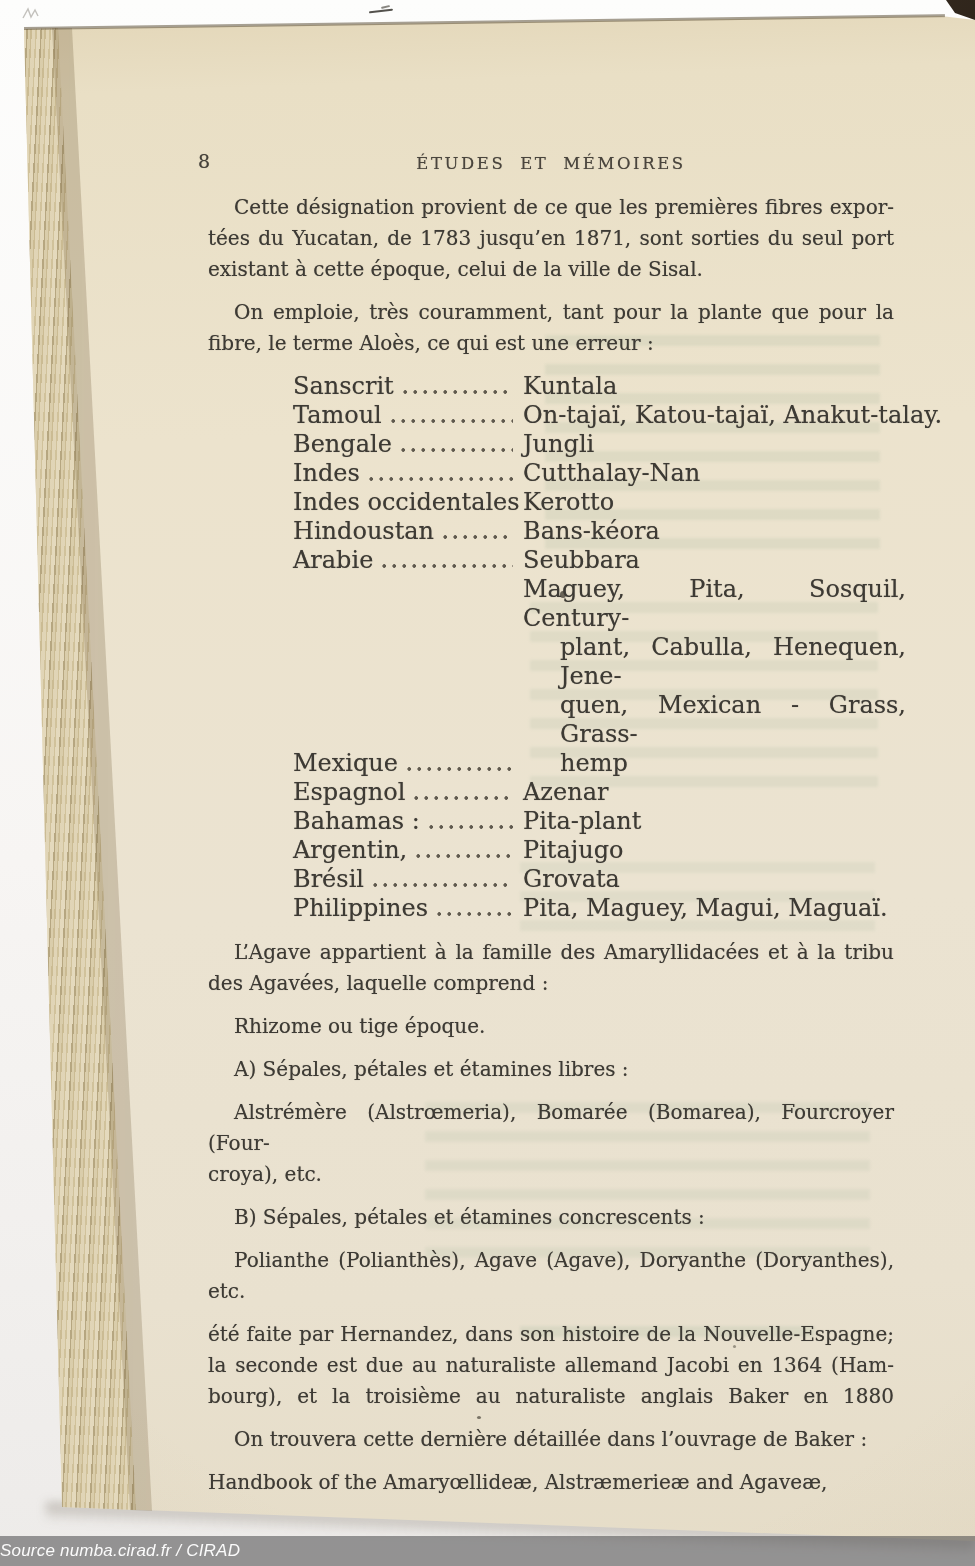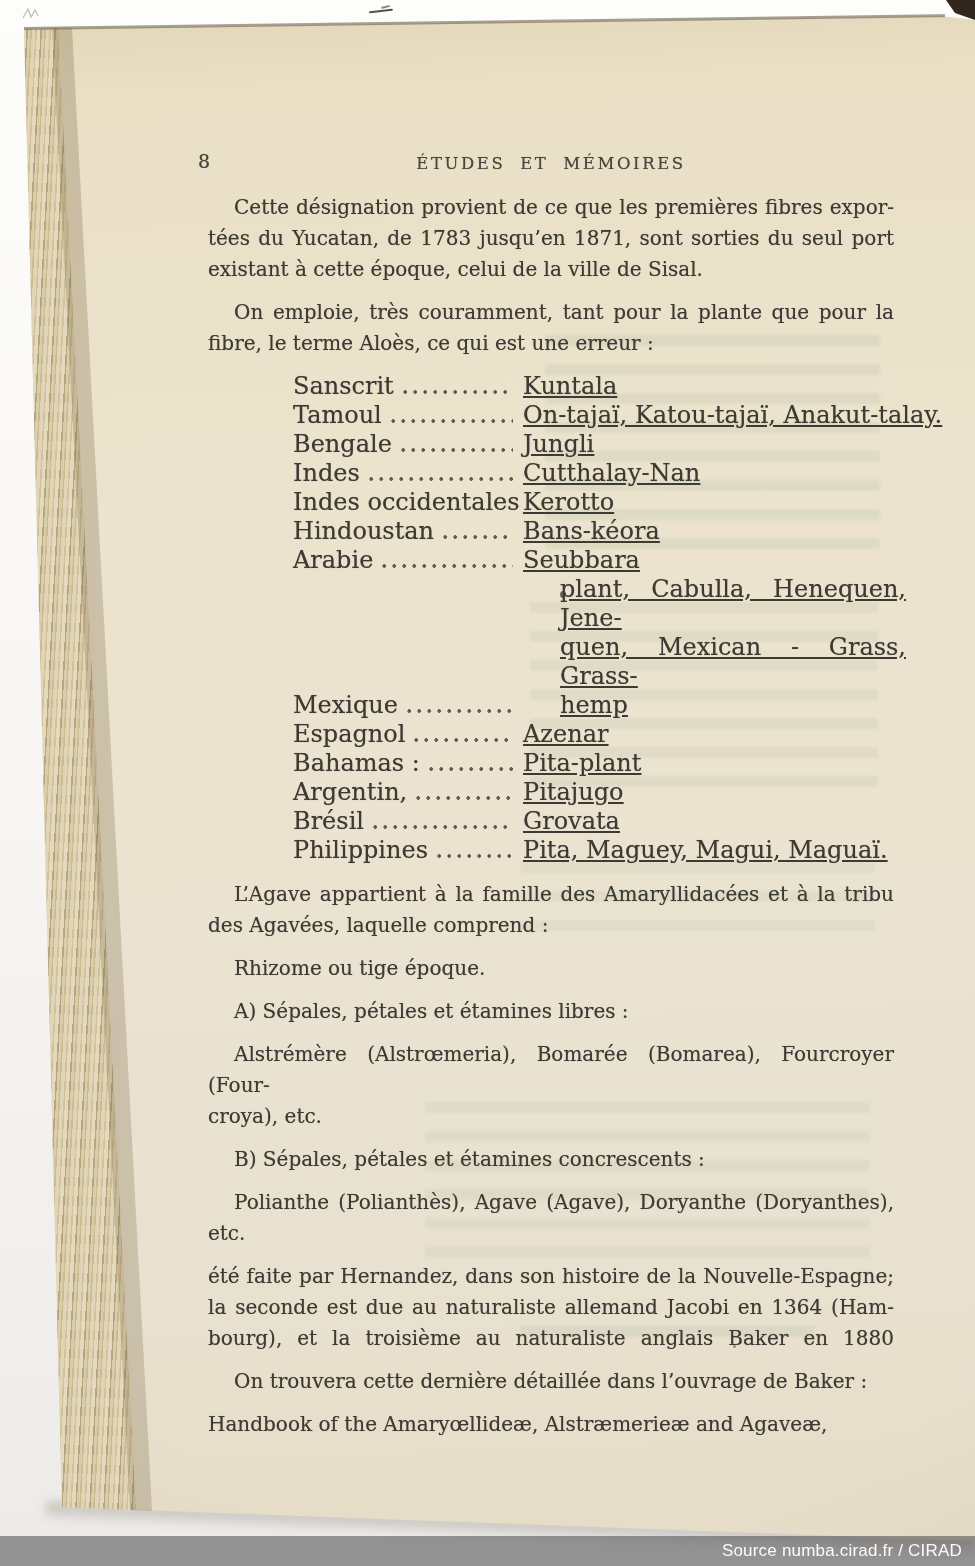--- a/index.html
+++ b/index.html
@@ -79,29 +79,29 @@
   .line{min-height:31px;}
   .line.ind{text-indent:26px;}
   .line.j{text-align:justify;text-align-last:justify;}
 
   #glossary{margin:13px 0 14px 0;}
   .g-row{display:flex;align-items:flex-end;line-height:29px;font-size:24px;}
   .g-term{width:327px;box-sizing:border-box;padding-left:97px;display:flex;align-items:stretch;white-space:nowrap;}
   .leader{flex:1;margin:0 10px 0 9px;
         background-image:radial-gradient(circle at 2.2px 20px,rgba(72,66,56,.85) 1.5px,rgba(72,66,56,0) 2.1px);
         background-size:10px 29px;background-repeat:repeat-x;}
-  .g-val{flex:1;min-width:0;text-decoration:underline;}
+  .g-val{flex:1;min-width:0;}
   .g-val .vline{white-space:nowrap;}
   .g-val .vline.j{white-space:normal;text-align:justify;text-align-last:justify;}
   .g-val .vline.cont{margin-left:37px;}
 
   
   .attribution-bar{position:absolute;left:0;bottom:0;width:975px;height:30px;
-        background:rgba(72,72,74,.55);display:flex;align-items:center;justify-content:flex-end;
-        padding-right:13px;box-sizing:border-box;}
+        background:rgba(72,72,74,.55);display:flex;align-items:center;justify-content:flex-start;
+        padding-right:13px;box-sizing:border-box;font-style:italic;}
   .attribution-bar span{font-family:"Liberation Sans", sans-serif;font-size:17px;
         color:rgba(255,255,255,.96);letter-spacing:.2px;}
 </style>
 </head>
 <body>
 
 <div class="scan-root">
 
   <div class="page-shadow"></div>
 
@@ -206,20 +206,21 @@
           <div class="g-val">
             <div class="vline">Seubbara</div>
           </div>
         </div>
         <div class="g-row">
           <div class="g-term">
             <span>Mexique</span>
             <span class="leader"></span>
           </div>
           <div class="g-val">
+            <div class="vline j">Maguey, Pita, Sosquil, Century-</div>
             <div class="vline cont j">plant, Cabulla, Henequen, Jene-</div>
             <div class="vline cont j">quen, Mexican - Grass, Grass-</div>
             <div class="vline cont">hemp</div>
           </div>
         </div>
         <div class="g-row">
           <div class="g-term">
             <span>Espagnol</span>
             <span class="leader"></span>
           </div>

